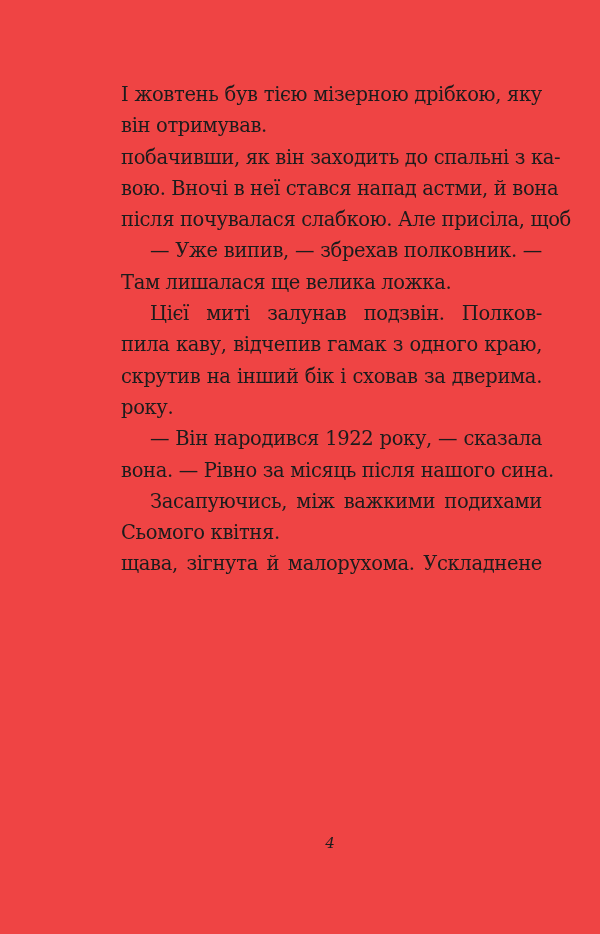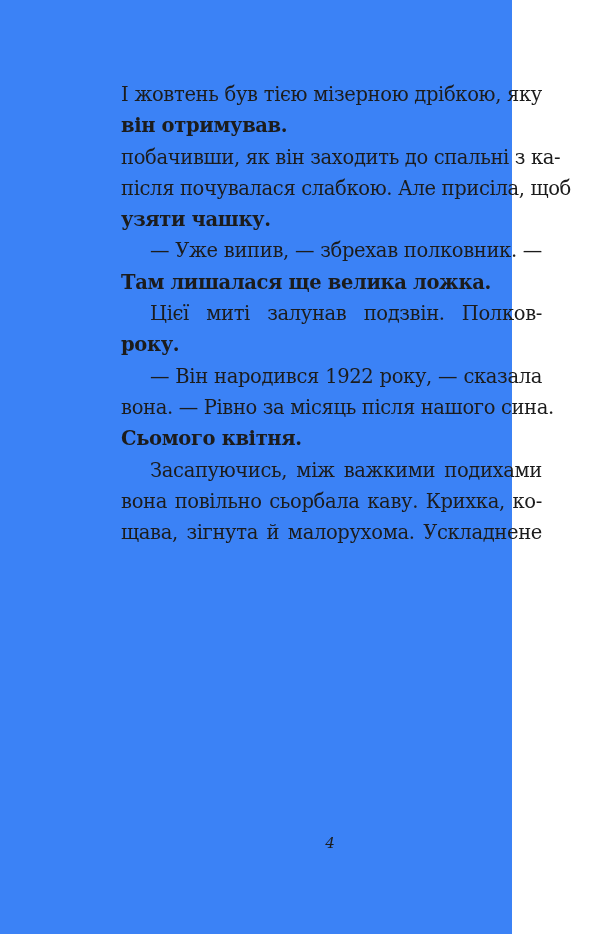--- a/index.html
+++ b/index.html
@@ -9,22 +9,22 @@
   }
   body {
     width: 600px;
     height: 934px;
     position: relative;
     overflow: hidden;
   }
   .page {
     position: absolute;
     left: 0; top: 0;
-    width: 512px; height: 934px;
-    background: #3b82f6;
+    width: 600px; height: 934px;
+    background: #ef4444;
   }
   .text-block {
     position: absolute;
     left: 121px;
     top: 79px;
     width: 421px;
     font-family: "DejaVu Serif", "Liberation Serif", serif;
     font-size: 19.5px;
     line-height: 31.3px;
     color: #1c1c1c;
@@ -32,21 +32,20 @@
   }
   .line {
     display: block;
     white-space: nowrap;
     height: 31.3px;
     text-align: justify;
     text-align-last: justify;
   }
   .line.last {
     text-align-last: left;
-    font-weight: bold;
   }
   .line.indent {
     padding-left: 29px;
   }
   .page-number {
     position: absolute;
     left: 0;
     width: 660px;
     top: 834px;
     text-align: center;
@@ -57,27 +56,28 @@
   }
 </style>
 </head>
 <body>
 
 <div class="page">
   <div class="text-block">
     <span class="line">І жовтень був тією мізерною дрібкою, яку</span>
     <span class="line last">він отримував.</span>
     <span class="line">побачивши, як він заходить до спальні з ка-</span>
+    <span class="line">вою. Вночі в неї стався напад астми, й вона</span>
     <span class="line">після почувалася слабкою. Але присіла, щоб</span>
-    <span class="line last">узяти чашку.</span>
     <span class="line indent">— Уже випив, — збрехав полковник. —</span>
     <span class="line last">Там лишалася ще велика ложка.</span>
     <span class="line indent">Цієї миті залунав подзвін. Полков-</span>
+    <span class="line">пила каву, відчепив гамак з одного краю,</span>
+    <span class="line">скрутив на інший бік і сховав за дверима.</span>
     <span class="line last">року.</span>
     <span class="line indent">— Він народився 1922 року, — сказала</span>
     <span class="line">вона. — Рівно за місяць після нашого сина.</span>
+    <span class="line indent">Засапуючись, між важкими подихами</span>
     <span class="line last">Сьомого квітня.</span>
-    <span class="line indent">Засапуючись, між важкими подихами</span>
-    <span class="line">вона повільно сьорбала каву. Крихка, ко-</span>
     <span class="line">щава, зігнута й малорухома. Ускладнене</span>
   </div>
   <div class="page-number">4</div>
 </div>
 
 </body></html>

